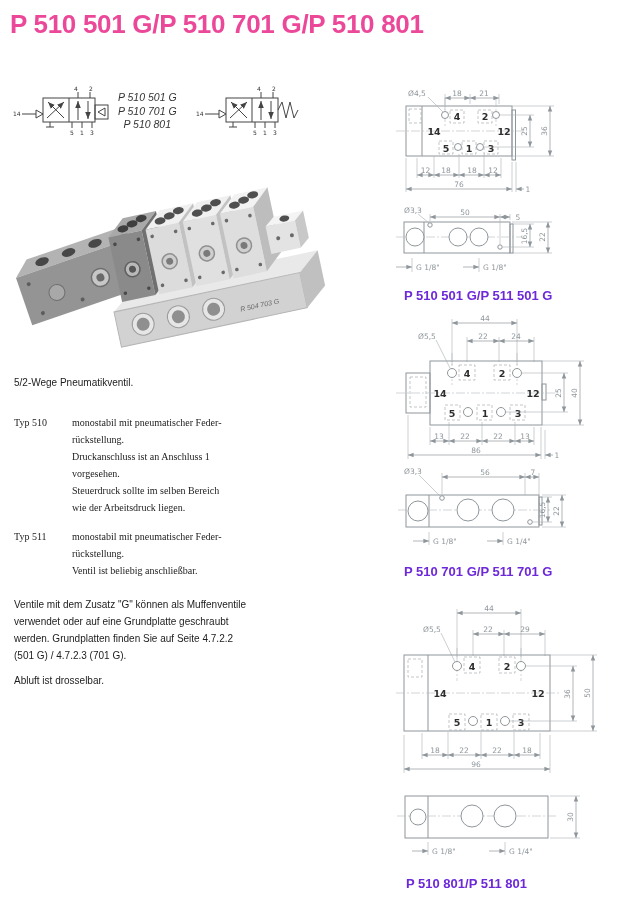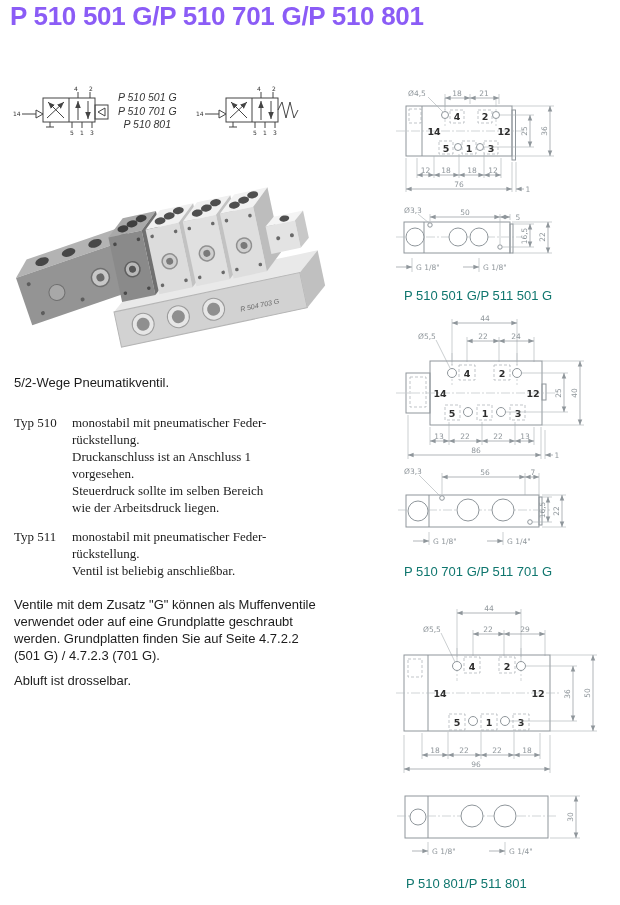--- a/index.html
+++ b/index.html
@@ -1,46 +1,46 @@
 <!DOCTYPE html>
 <html><head>
 <meta charset="utf-8">
 <style>
   html,body{margin:0;padding:0;}
   body{width:620px;height:905px;position:relative;background:#ffffff;
        font-family:"Liberation Sans",sans-serif;overflow:hidden;}
   .abs{position:absolute;}
   
-  .title{left:10px;top:2px;font-size:26px;font-weight:bold;line-height:29px;
-         color:#8b5cf6;letter-spacing:-0.3px;white-space:nowrap;}
+  .title{left:10px;top:10px;font-size:26px;font-weight:bold;line-height:29px;
+         color:#ec4899;letter-spacing:-0.3px;white-space:nowrap;}
   
   .symrow{left:12px;top:86px;display:flex;gap:18px;align-items:flex-start;text-align:center;}
   .symgrp{display:flex;gap:6px;align-items:flex-start;}
   .symlabels{font-style:italic;font-size:10.5px;line-height:13.5px;color:#333;
              white-space:pre-line;padding-top:5px;}
   .sym line,.sym rect,.sym polygon,.sym polyline{stroke:#444;stroke-width:1;fill:none;}
   .sym text{font-family:"DejaVu Sans",sans-serif;font-size:6px;fill:#333;}
   
-  .desc{left:14px;width:332px;font-size:13px;line-height:17px;color:#1c1c1c;}
+  .desc{left:14px;width:332px;font-size:10px;line-height:17px;color:#1c1c1c;}
   .typrow{display:flex;font-family:Liberation Serif, serif;}
   .typlab{width:58px;flex:none;}
   .pre{white-space:pre-line;}
   
   .tech line,.tech rect,.tech path{fill:none;}
   .tech .oln{stroke:#8f969b;stroke-width:1;fill:none;}
   .tech circle{fill:#fff;stroke:#8f969b;stroke-width:1;}
   .tech .hid{stroke:#a8aeb2;stroke-width:.7;stroke-dasharray:3 2;fill:none;}
   .tech .cl{stroke:#b3b8bc;stroke-width:.6;stroke-dasharray:9 2 2 2;}
   .tech .ext{stroke:#a8aeb2;stroke-width:.6;}
   .tech .dim{stroke:#8f969b;stroke-width:.7;}
   .tech text{font-family:"DejaVu Sans",sans-serif;}
   .tech .dtx{font-size:7.5px;fill:#8f969b;}
   .tech .ptx{font-size:9.5px;font-weight:bold;fill:#2e2e2e;}
   .mid{text-anchor:middle;}
-  .caption{font-size:13px;font-weight:normal;color:#0f766e;white-space:nowrap;text-align:center;}
+  .caption{font-size:13px;font-weight:bold;color:#6d28d9;white-space:nowrap;text-align:center;}
 </style>
 </head>
 <body>
 
 <svg width="0" height="0" style="position:absolute" aria-hidden="true">
   <defs>
     <marker id="arr" viewBox="0 0 8 8" refX="8" refY="4" markerWidth="8" markerHeight="8" orient="auto-start-reverse">
       <path d="M0,0.8 L8,4 L0,7.2 Z" fill="#8f969b"></path>
     </marker>
     <marker id="arrD" viewBox="0 0 8 8" refX="8" refY="4" markerWidth="7" markerHeight="7" orient="auto-start-reverse">

